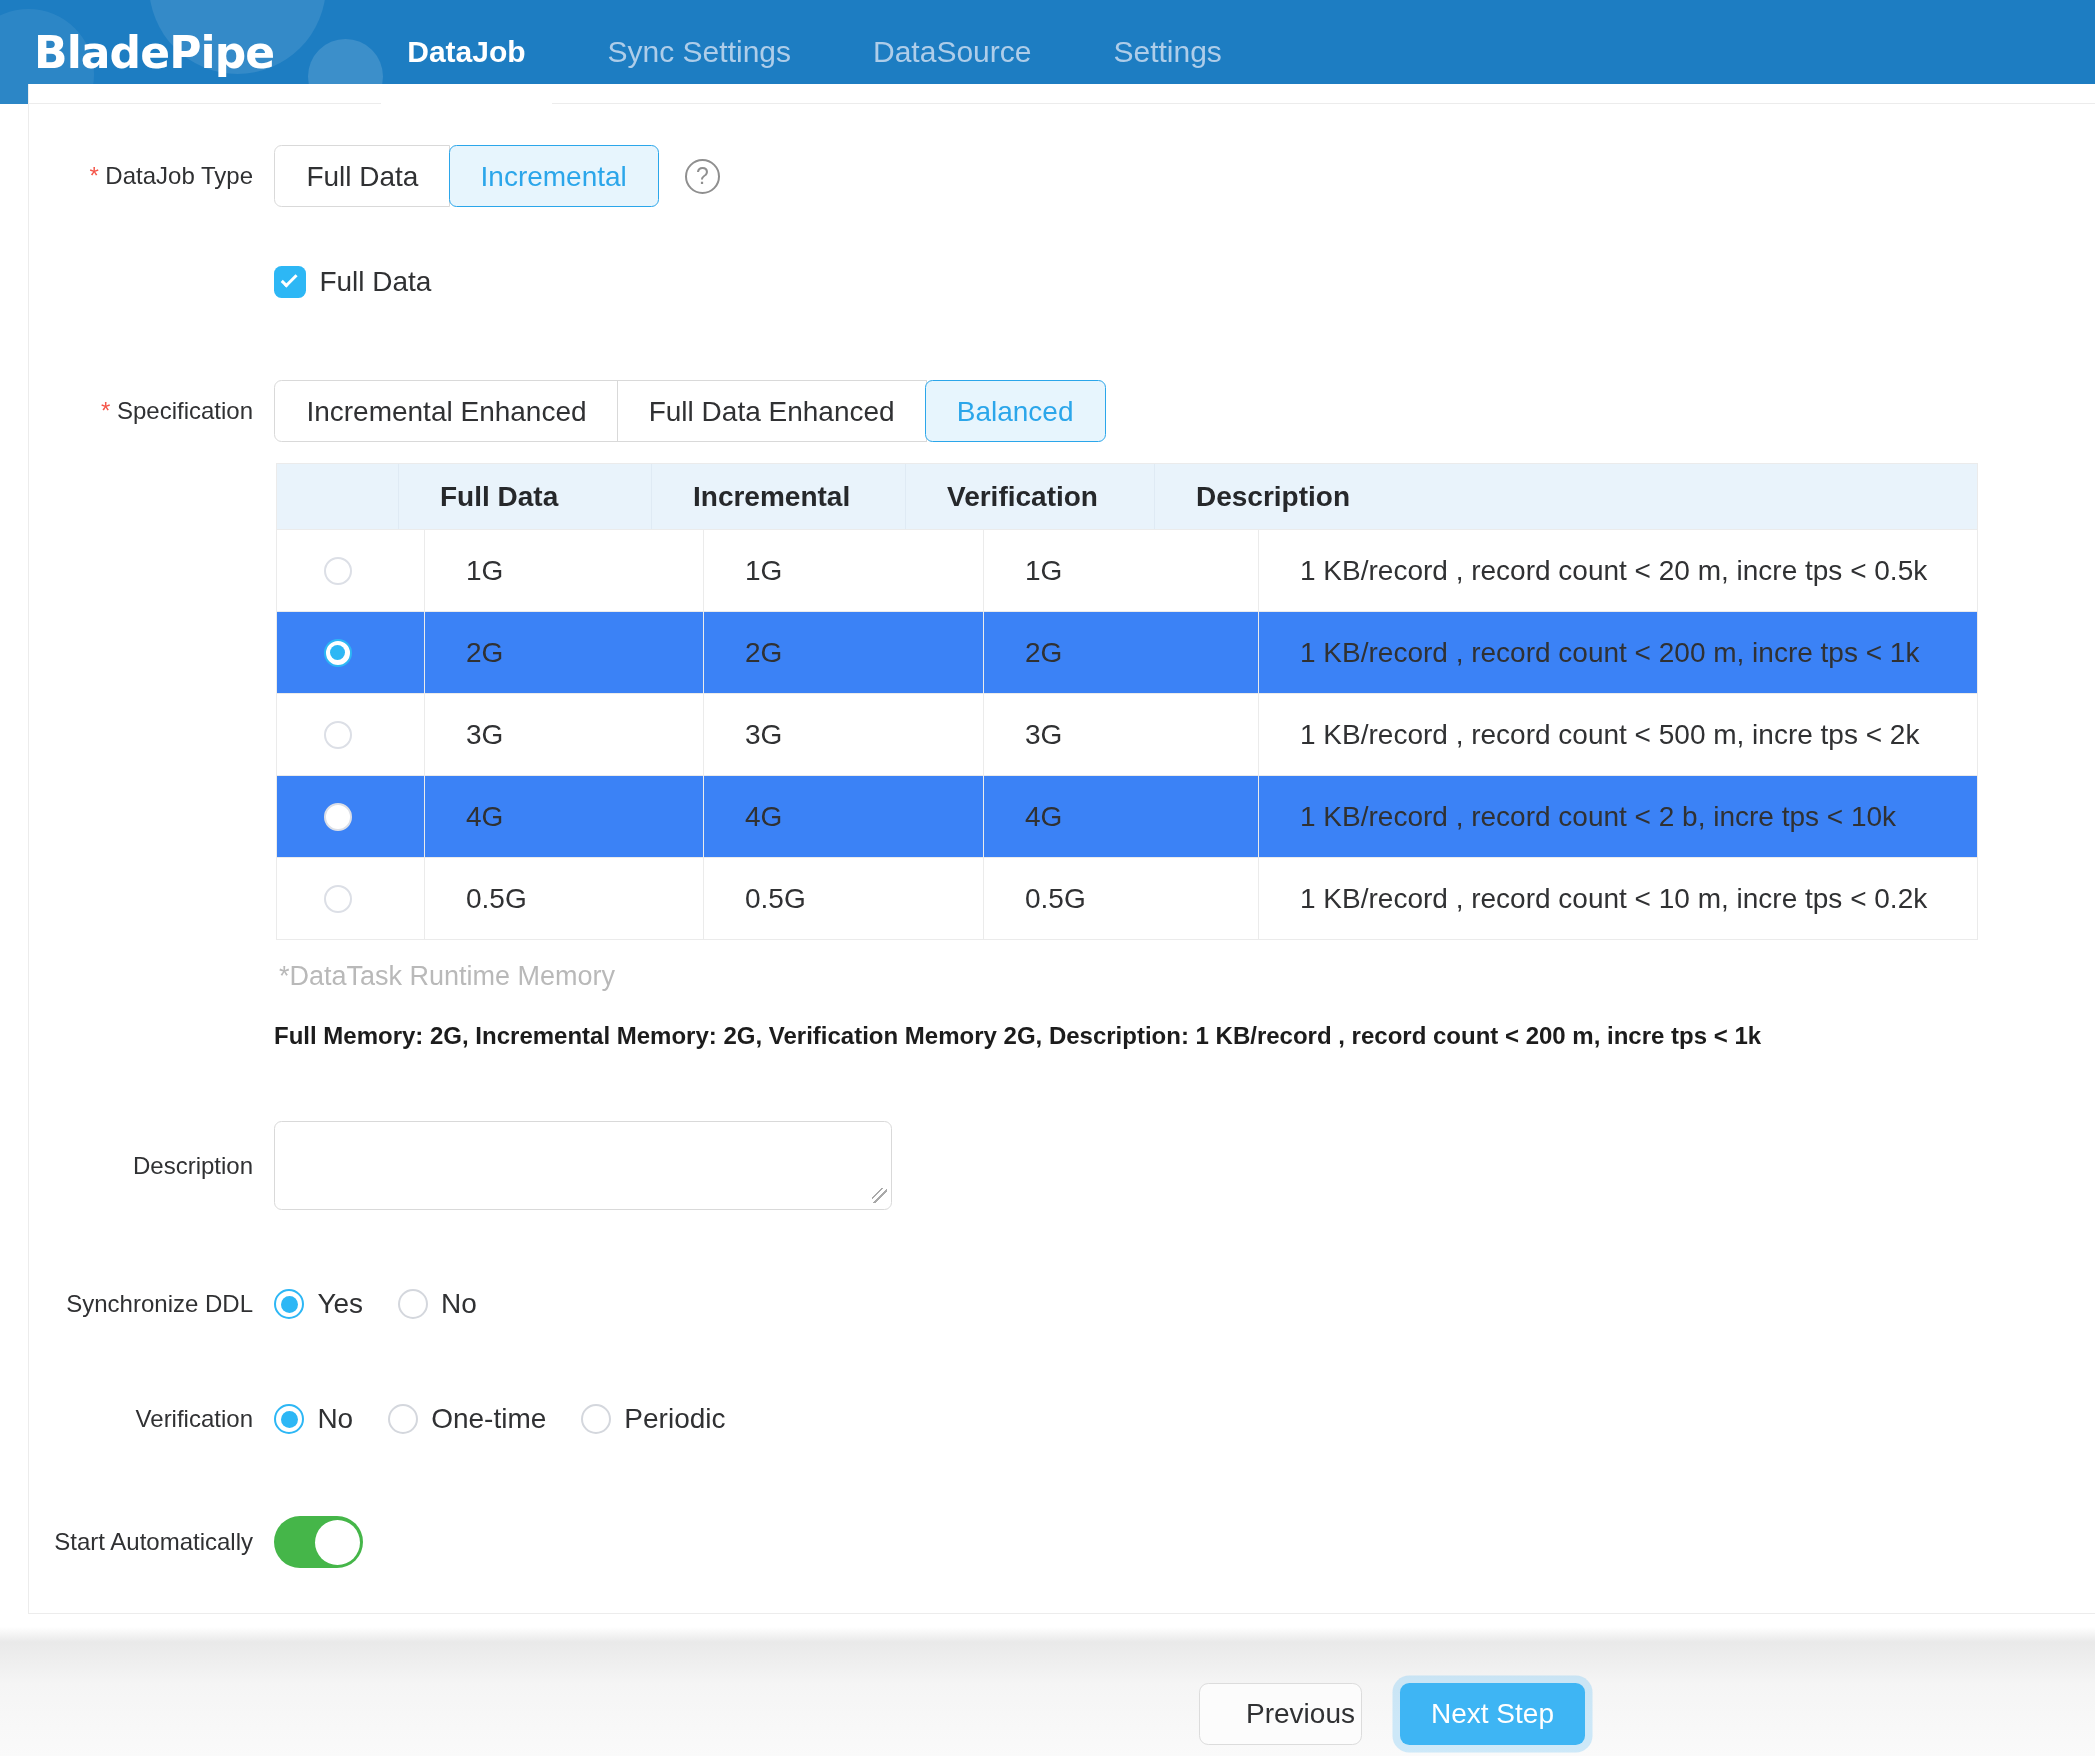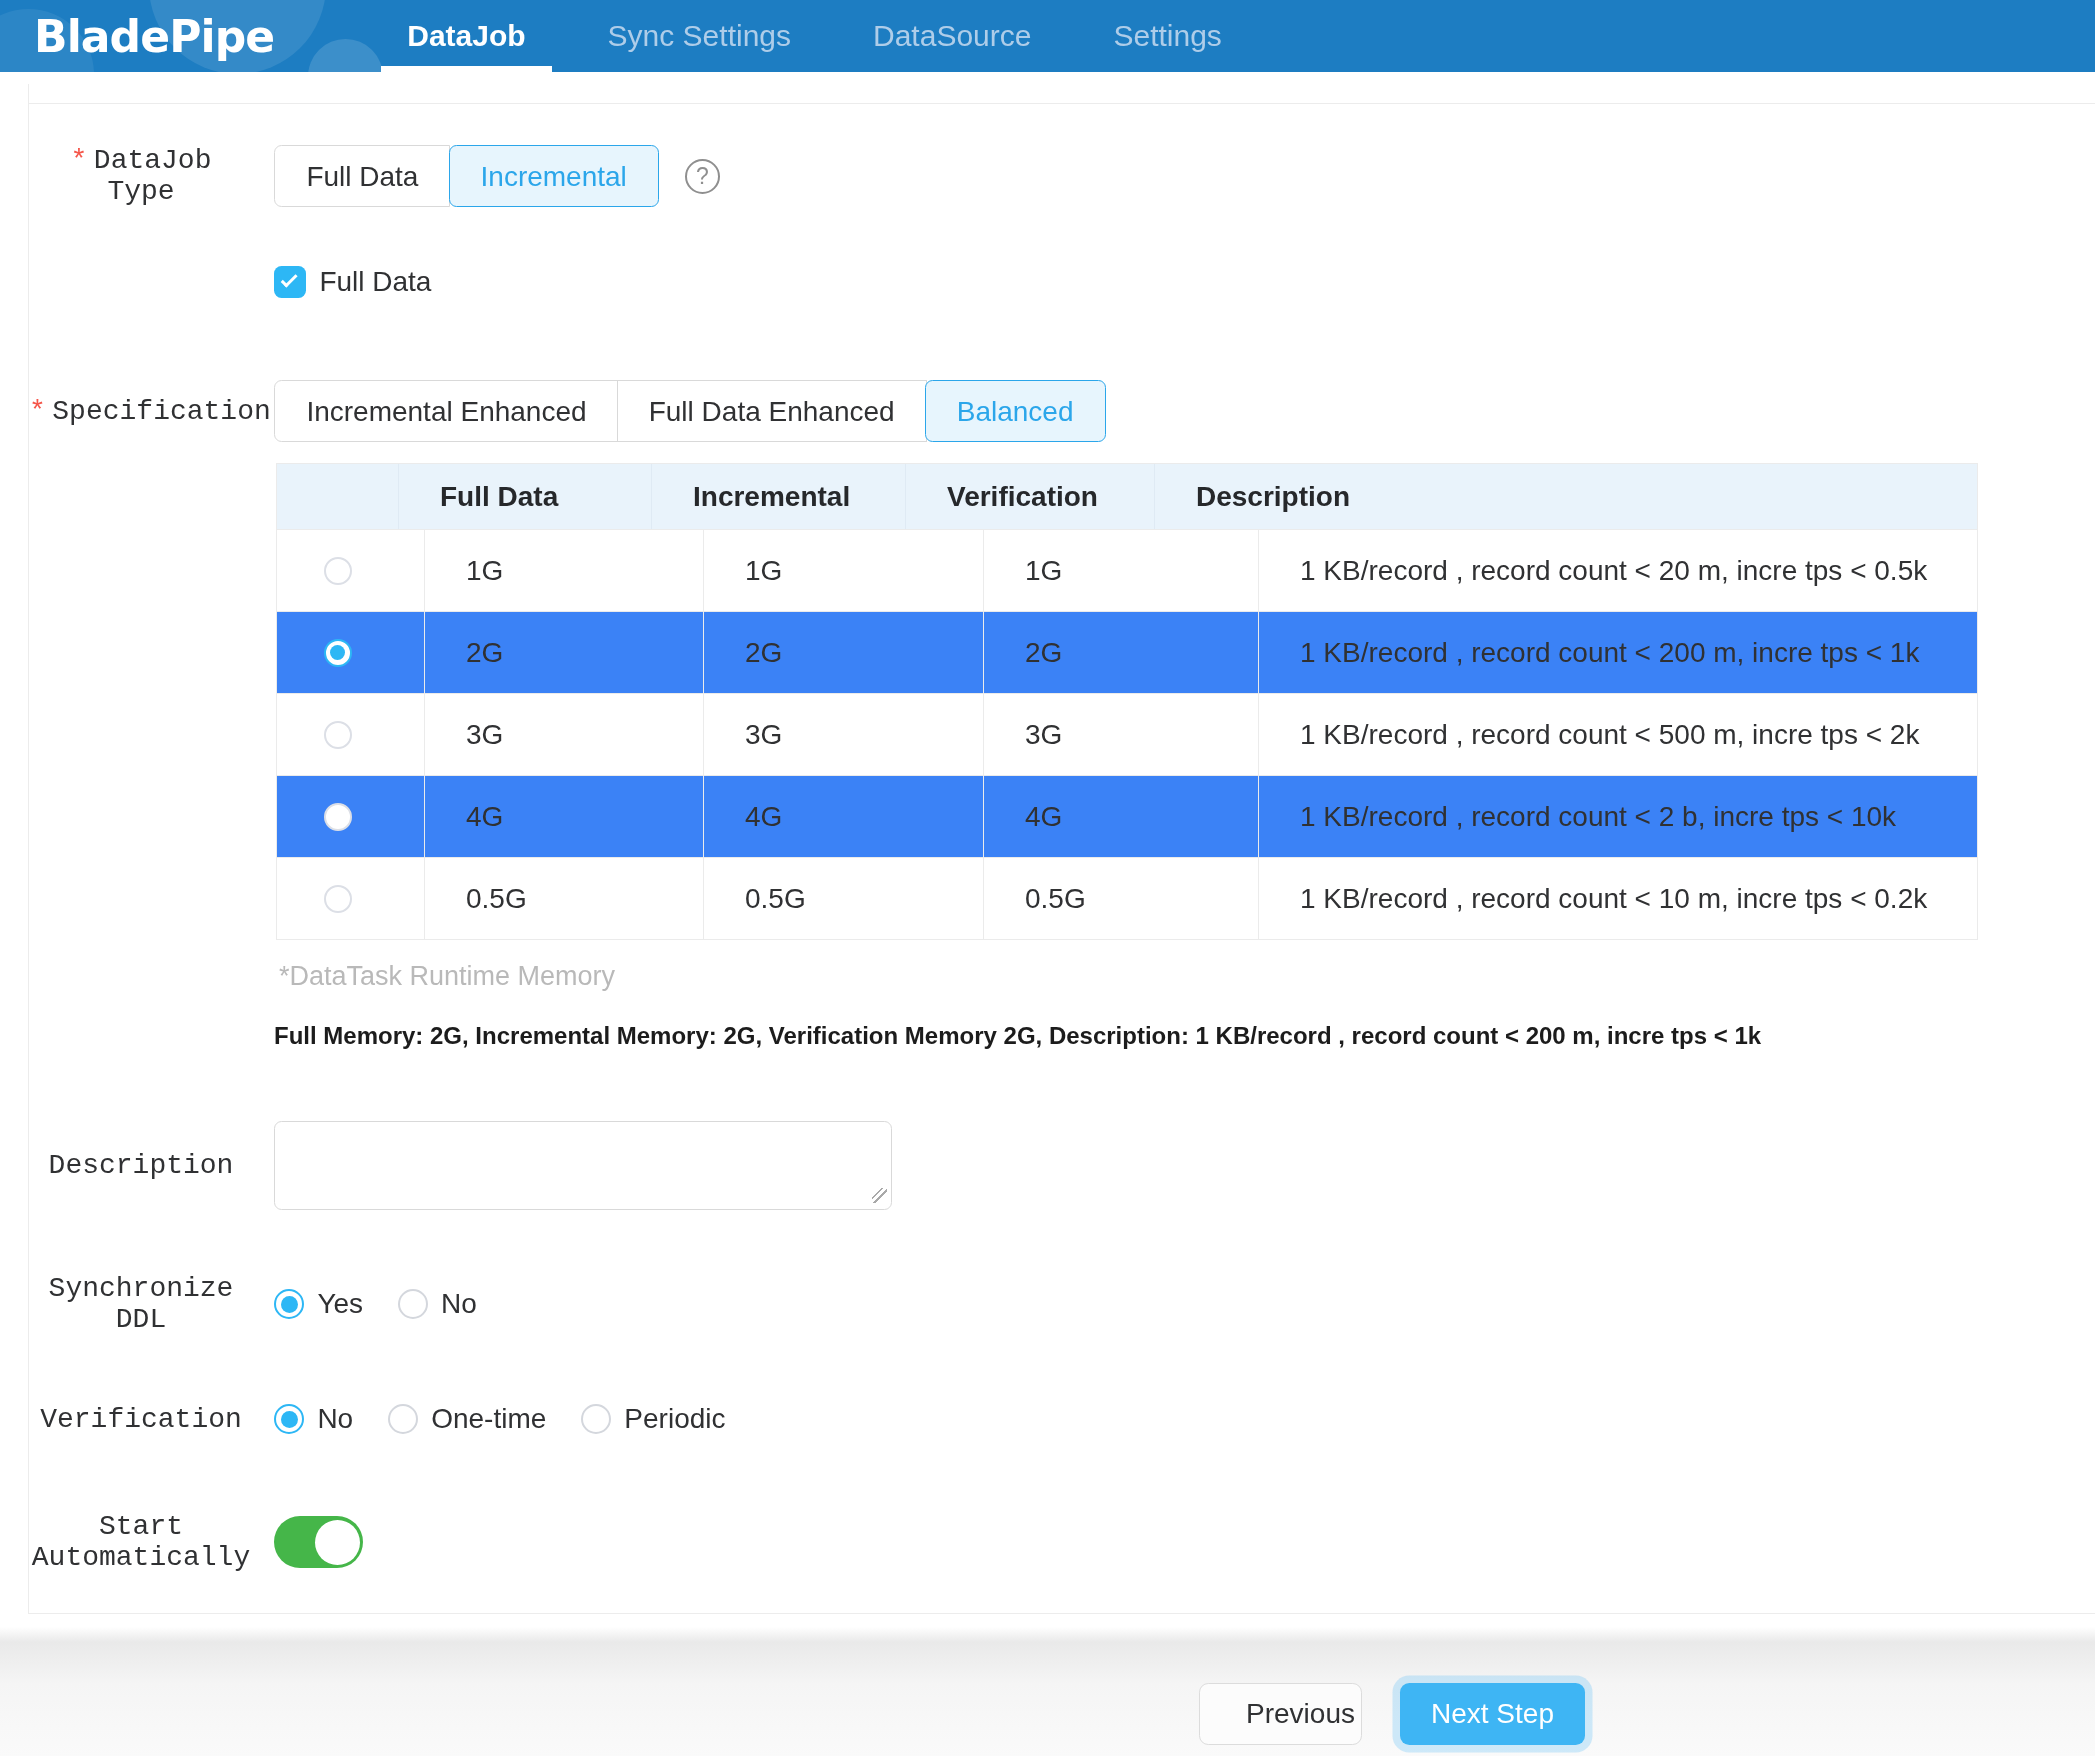--- a/index.html
+++ b/index.html
@@ -1,40 +1,40 @@
 <!DOCTYPE html>
 <html style="font-size:15px"><head>
 <meta charset="utf-8">
 <style>
   * { margin:0; padding:0; box-sizing:border-box; }
   html,body { width:2096px; height:1756px; overflow:hidden; background:#fff;
     font-family:"Liberation Sans", sans-serif; color:#303133; }
 
   
-  .navbar { position:absolute; top:0; left:0; width:2096px; height:72px;
+  .navbar { position:absolute; top:0; left:0; width:2096px; height:104px;
     background:#1d7dc2; overflow:hidden; display:flex; align-items:center; }
   .deco { position:absolute; border-radius:50%; background:rgba(255,255,255,0.10); }
   .deco.c1 { width:177px; height:177px; left:149px; top:-103px; }
   .deco.c2 { width:75px; height:75px; left:308px; top:39px; background:rgba(255,255,255,0.14); }
   .deco.c3 { width:131px; height:131px; left:-37px; top:9.3px; background:rgba(255,255,255,0.07); }
   .logo { position:relative; margin-left:34px; font-family:"DejaVu Sans", sans-serif;
     font-size:44px; font-weight:800; color:#fff; letter-spacing:-0.9px; z-index:2; }
   .nav-tabs { display:flex; height:100%; margin-left:107px; z-index:2; }
   .nav-tab { position:relative; height:100%; display:flex; align-items:center;
     padding:0 26px; margin-right:30px; font-size:30px; color:#aecde9; cursor:pointer; }
   .nav-tab.active { color:#ffffff; font-weight:700; }
   .tab-underline { position:absolute; left:0; right:0; bottom:0; height:6.5px; background:#fff; }
 
   
   .panel { position:absolute; top:84px; left:28px; width:2068px; height:1530px;
     background:#fff; border-left:1.9px solid #ececec; border-bottom:1.9px solid #ececec; }
   .panel-top-divider { position:absolute; top:18.6px; left:0; right:0; height:1.9px; background:#ececec; }
 
   .form-row { position:absolute; left:0; width:100%; display:flex; align-items:center; }
-  .row-label { width:224px; text-align:center; font-size:28px; color:#303133; flex:none;font-family:Liberation Mono, monospace; }
+  .row-label { width:224px; text-align:right; font-size:24px; color:#303133; flex:none; }
   .req { color:#f5564a; margin-right:6.5px; }
   .row-controls { margin-left:21.4px; display:flex; align-items:center; }
 
   
   .btn-group { display:flex; }
   .seg-btn { height:62px; padding:0 31px; font-size:28px; line-height:59px;
     background:#fff; border:1.9px solid #d9d9d9; color:#303133; margin-left:-1.9px;
     cursor:pointer; white-space:nowrap; font-family:inherit; position:relative; }
   .seg-btn:first-child { margin-left:0; border-radius:7.5px 0 0 7.5px; }
   .seg-btn:last-child { border-radius:0 7.5px 7.5px 0; }

